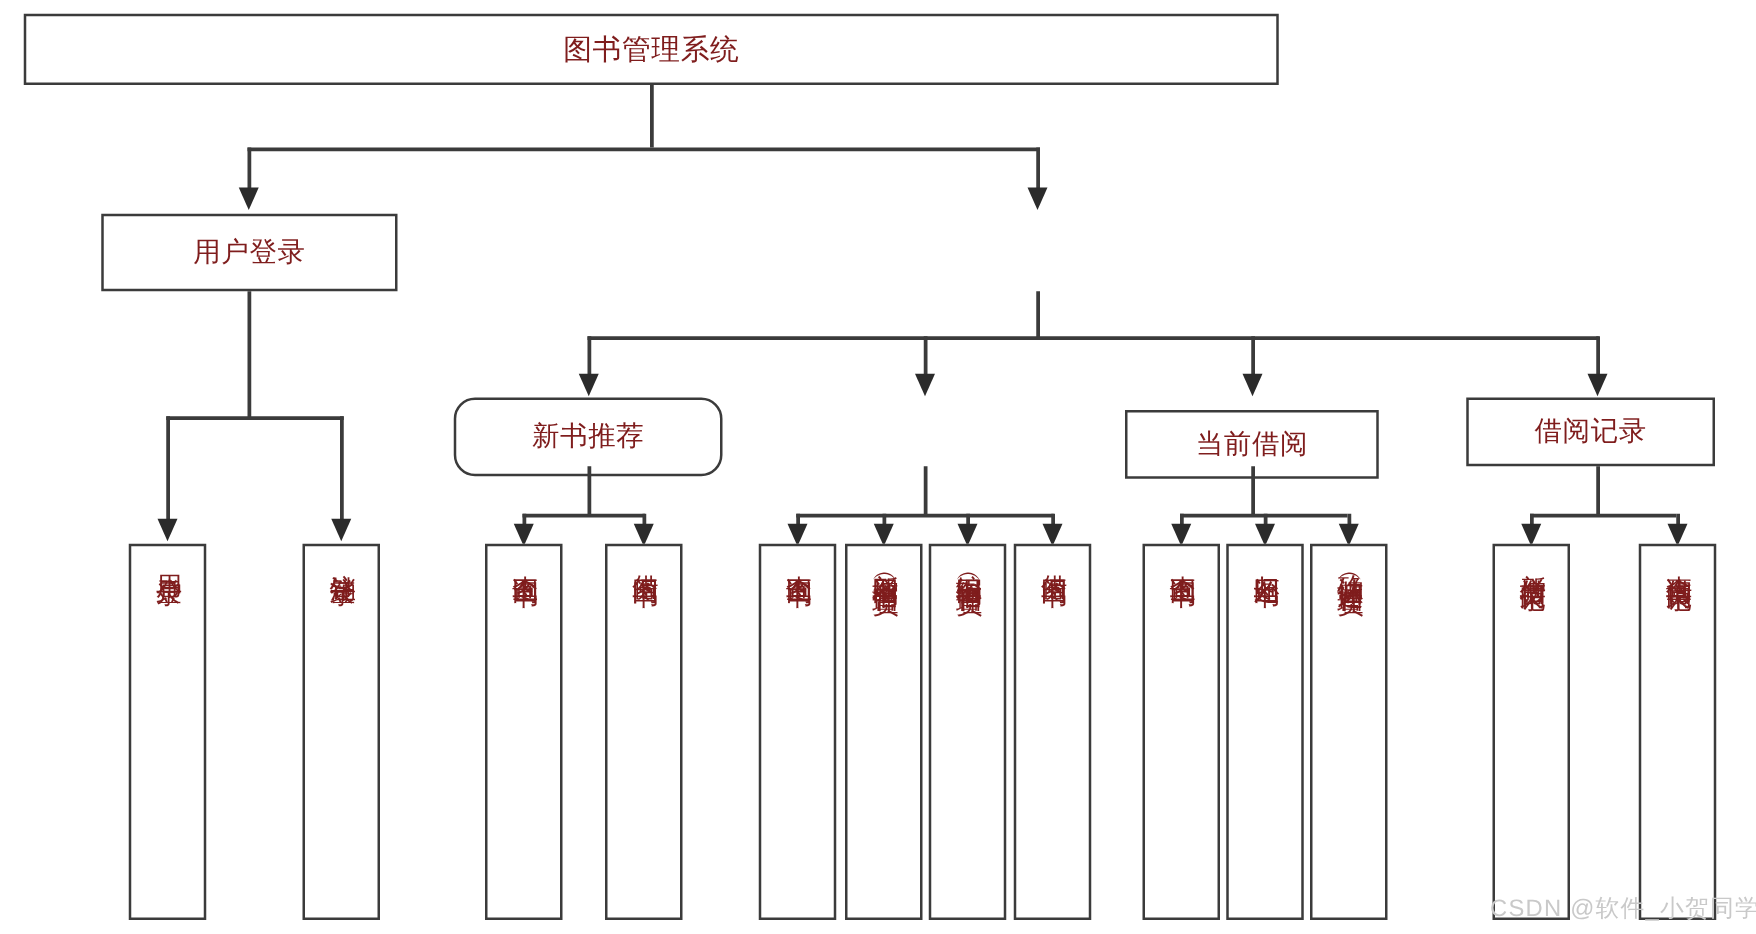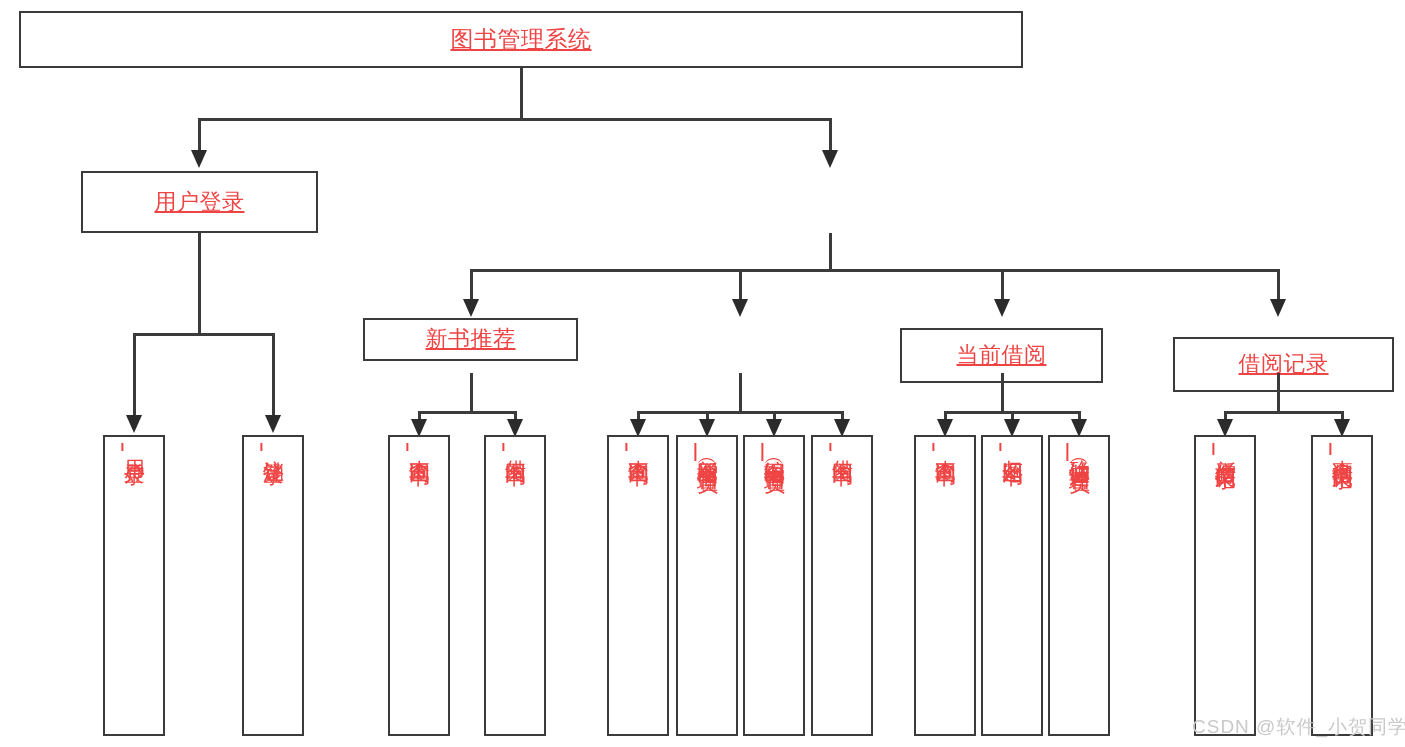--- a/index.html
+++ b/index.html
@@ -18,23 +18,22 @@
     overflow: hidden;
   }
   .node {
     position: absolute;
     box-sizing: border-box;
     border: 2.5px solid #3b3b3b;
     background: #ffffff;
     display: flex;
     align-items: center;
     justify-content: center;
-    color: #ef4444;
+    color: #7f1d1d;
     letter-spacing: 0.5px;
-    text-decoration: underline;
   }
   .node.horiz {
     font-size: 22px;
     line-height: 1.2;
   }
   .node.vert {
     align-items: flex-start;
     justify-content: center;
     padding-top: 6px;
   }
@@ -106,27 +105,27 @@
   <div class="edge h" style="left:470px; top:269px; width:809px;"></div>
   <div class="edge v" style="left:470px; top:269px; height:34px;"></div>
   <div class="arrow" style="left:463px; top:299px;"></div>
   <div class="edge v" style="left:739px; top:269px; height:34px;"></div>
   <div class="arrow" style="left:732px; top:299px;"></div>
   <div class="edge v" style="left:1001px; top:269px; height:34px;"></div>
   <div class="arrow" style="left:994px; top:299px;"></div>
   <div class="edge v" style="left:1277px; top:269px; height:34px;"></div>
   <div class="arrow" style="left:1270px; top:299px;"></div>
 
-  <div class="node horiz" style="left:363px; top:318px; width:215px; height:43px;">
+  <div class="node horiz" style="left:363px; top:318px; width:215px; height:63px;border-radius:17px;">
     <span>新书推荐</span>
   </div>
   <div class="node horiz" style="left:900px; top:328px; width:203px; height:55px;">
     <span>当前借阅</span>
   </div>
-  <div class="node horiz" style="left:1173px; top:318px; width:221px; height:55px;margin-top:19px;">
+  <div class="node horiz" style="left:1173px; top:318px; width:199px; height:55px;">
     <span>借阅记录</span>
   </div>
 
   <div class="edge v" style="left:470px; top:373px; height:40px;"></div>
   <div class="edge h" style="left:418px; top:411px; width:98px;"></div>
   <div class="edge v" style="left:418px; top:411px; height:13px;"></div>
   <div class="arrow" style="left:411px; top:419px;"></div>
   <div class="edge v" style="left:514px; top:411px; height:13px;"></div>
   <div class="arrow" style="left:507px; top:419px;"></div>
 

